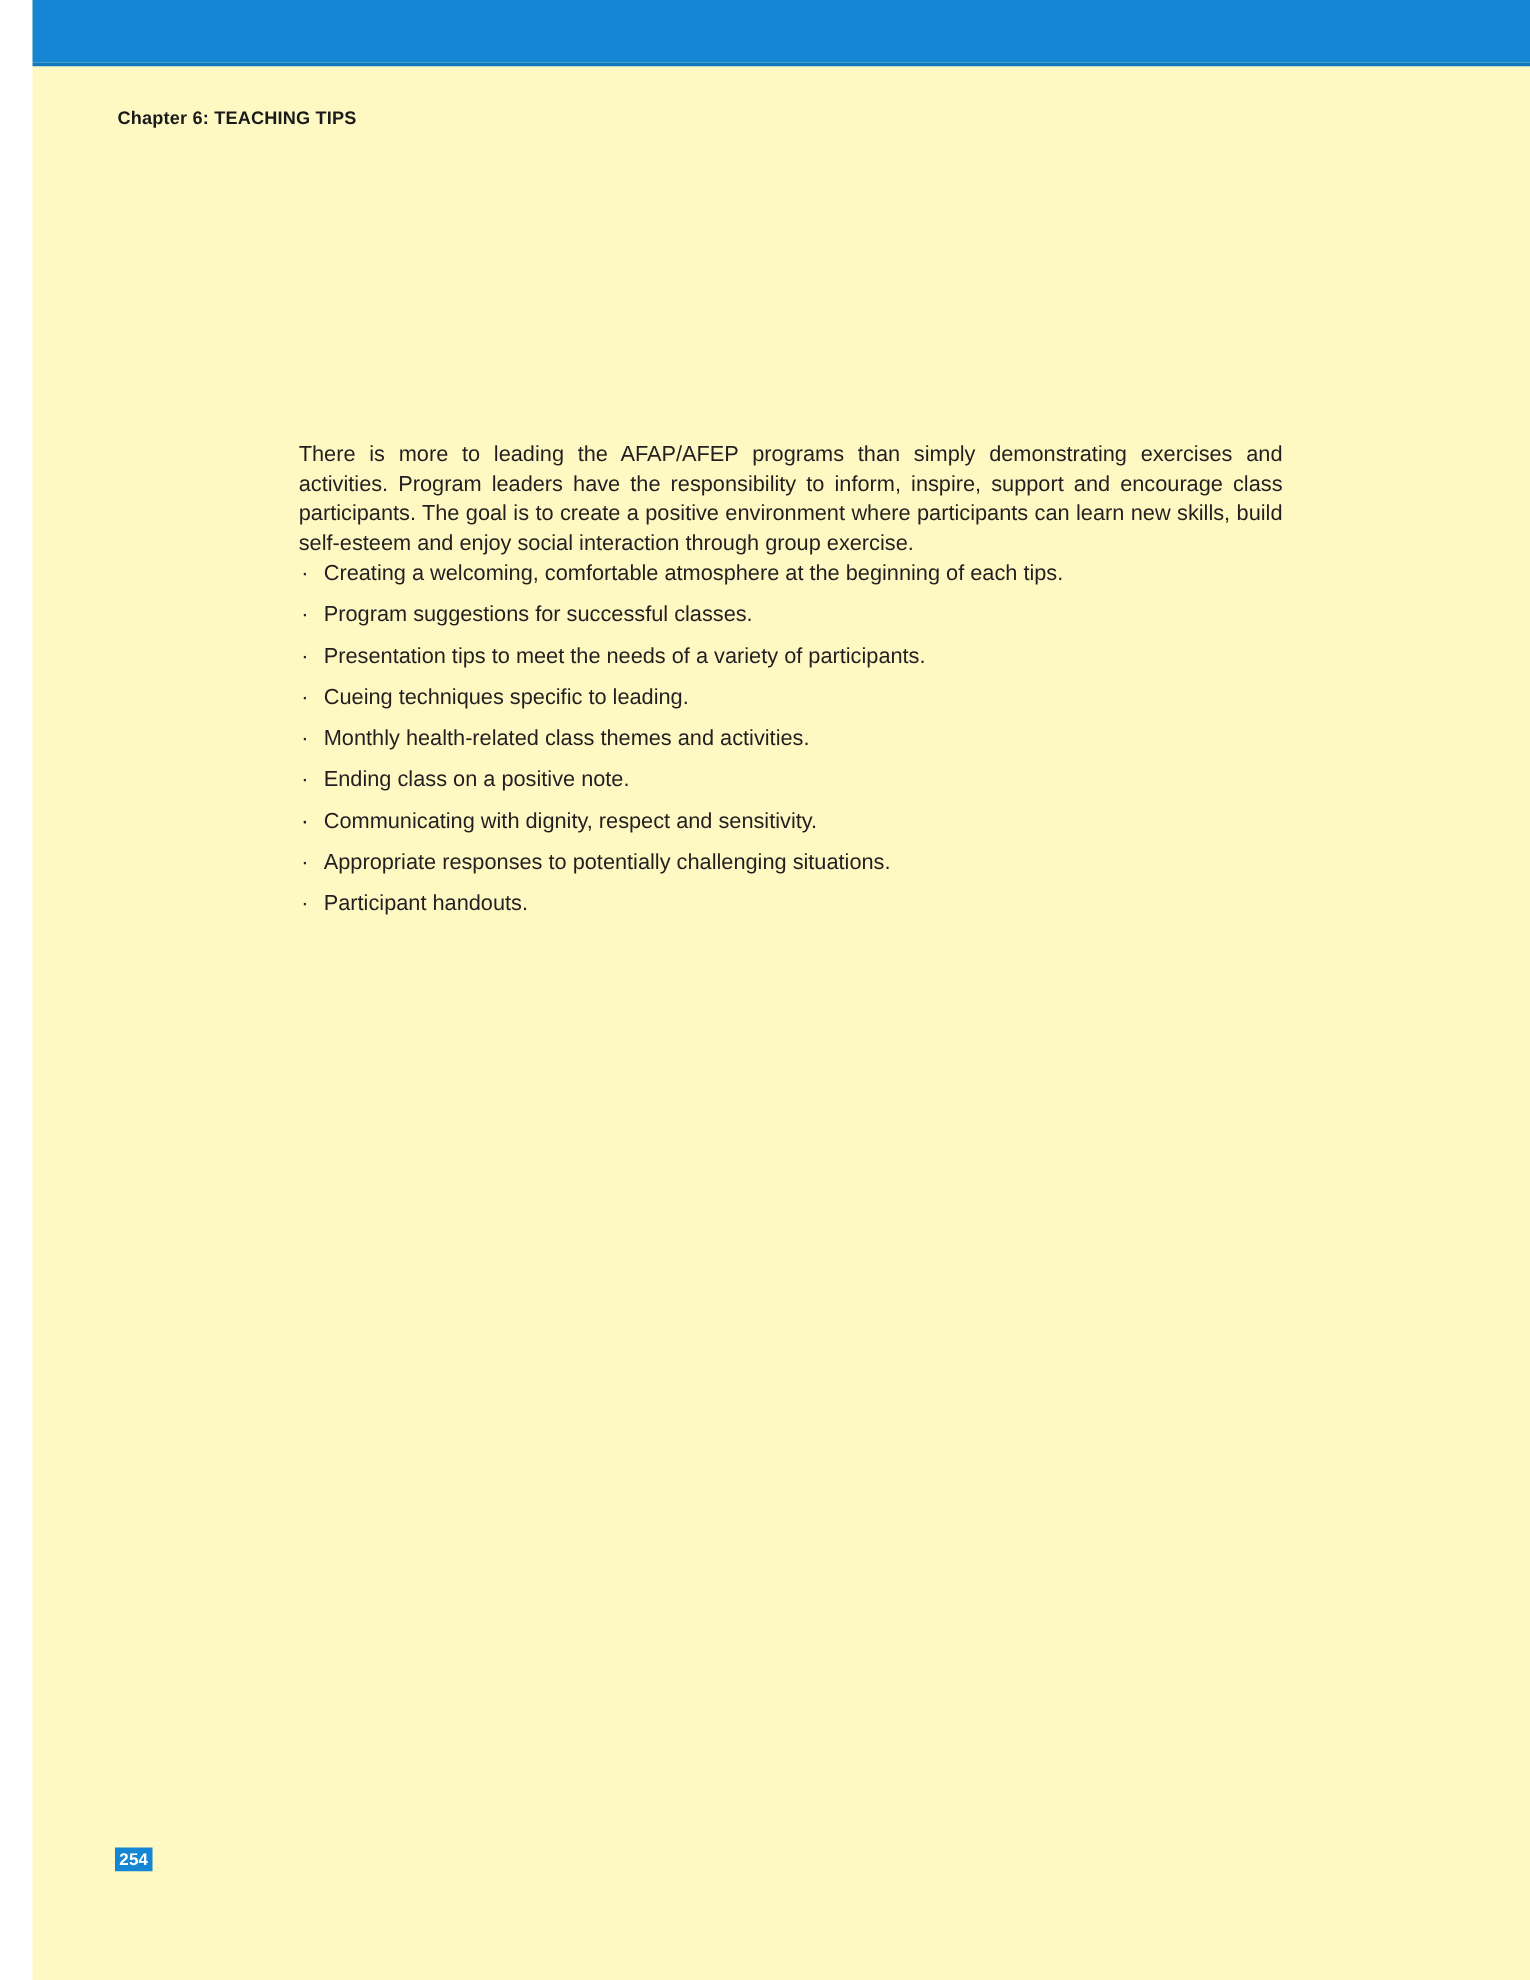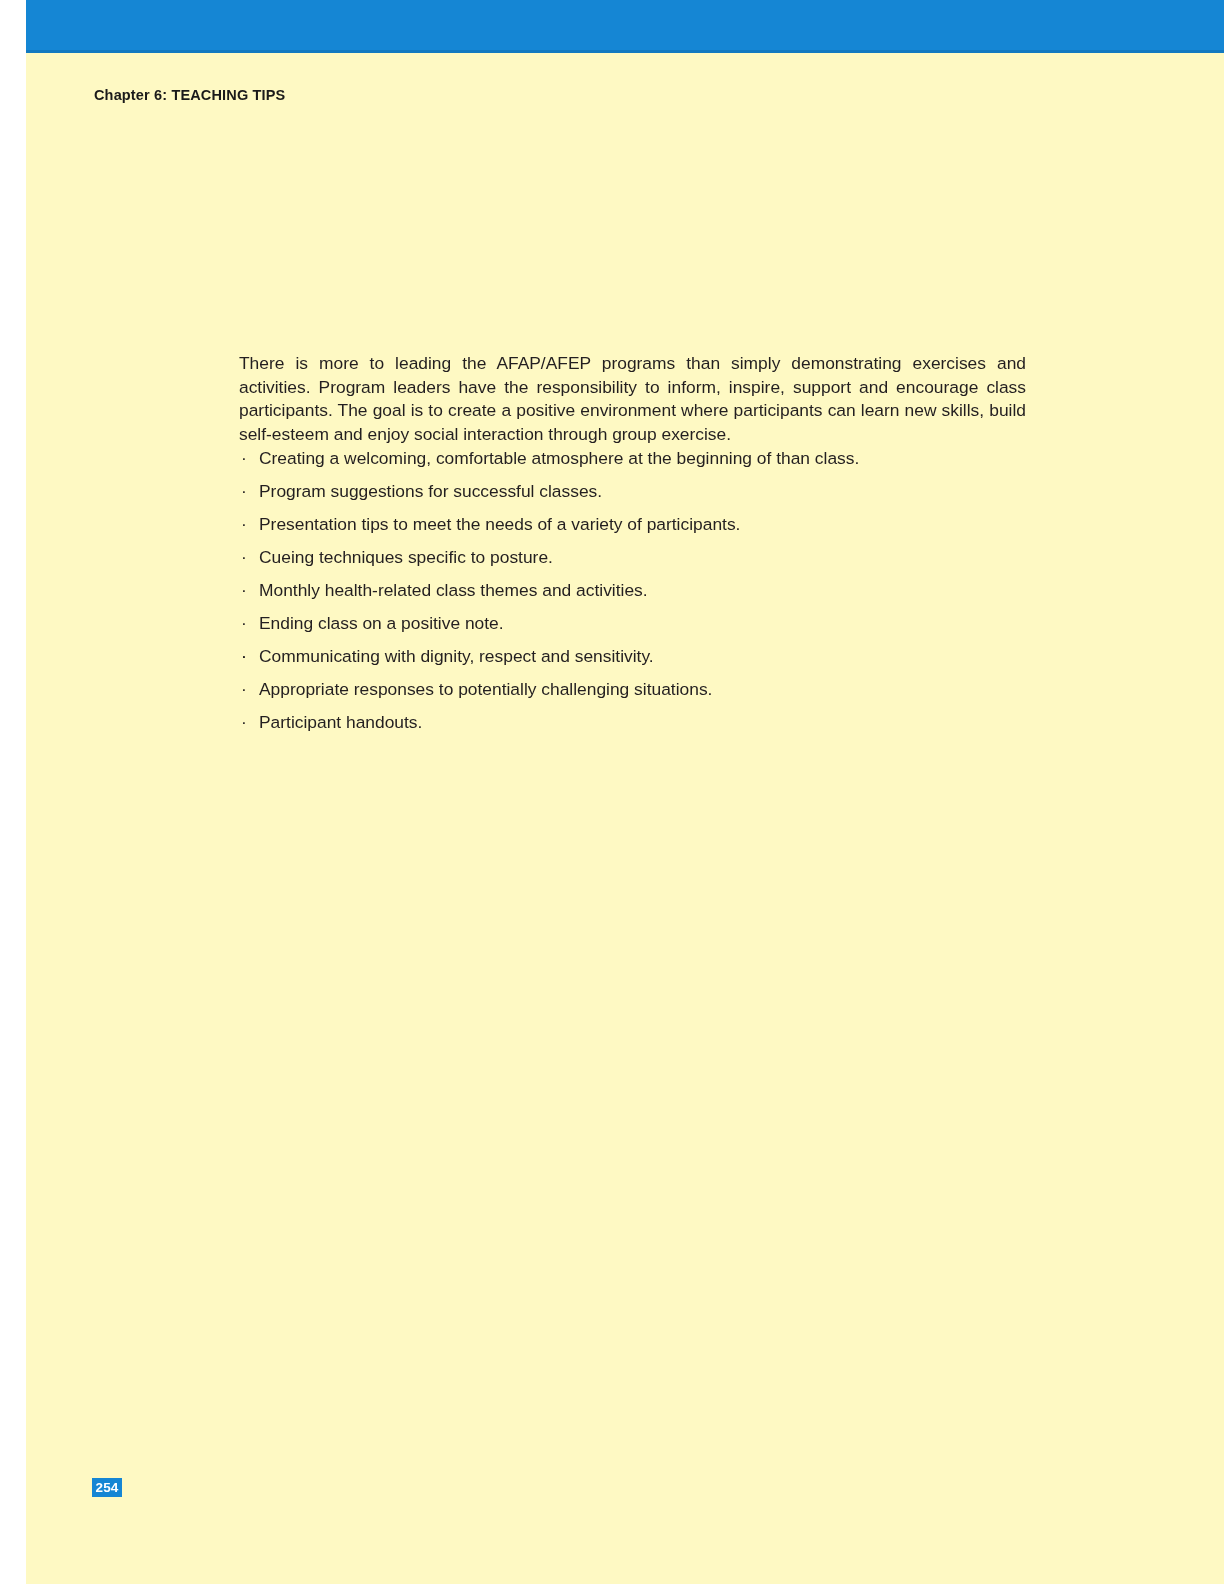--- a/index.html
+++ b/index.html
@@ -152,33 +152,33 @@
 
   <div class="content">
 
     <p class="body-para">There is more to leading the AFAP/AFEP programs than simply demonstrating exercises and activities.  Program leaders have the responsibility to inform, inspire, support and encourage class participants. The goal is to create a positive environment where participants can learn new skills, build self-esteem and enjoy social interaction through group exercise.</p>
 
 
 
     <ul class="key-list">
       <li>
         <span class="bullet-dot">·</span>
-        <span>Creating a welcoming, comfortable atmosphere at the beginning of than class.</span>
+        <span>Creating a welcoming, comfortable atmosphere at the beginning of each tips.</span>
       </li>
       <li>
         <span class="bullet-dot">·</span>
         <span>Program suggestions for successful classes.</span>
       </li>
       <li>
         <span class="bullet-dot">·</span>
         <span>Presentation tips to meet the needs of a variety of participants.</span>
       </li>
       <li>
         <span class="bullet-dot">·</span>
-        <span>Cueing techniques specific to posture.</span>
+        <span>Cueing techniques specific to leading.</span>
       </li>
       <li>
         <span class="bullet-dot">·</span>
         <span>Monthly health-related class themes and activities.</span>
       </li>
       <li>
         <span class="bullet-dot">·</span>
         <span>Ending class on a positive note.</span>
       </li>
       <li>

